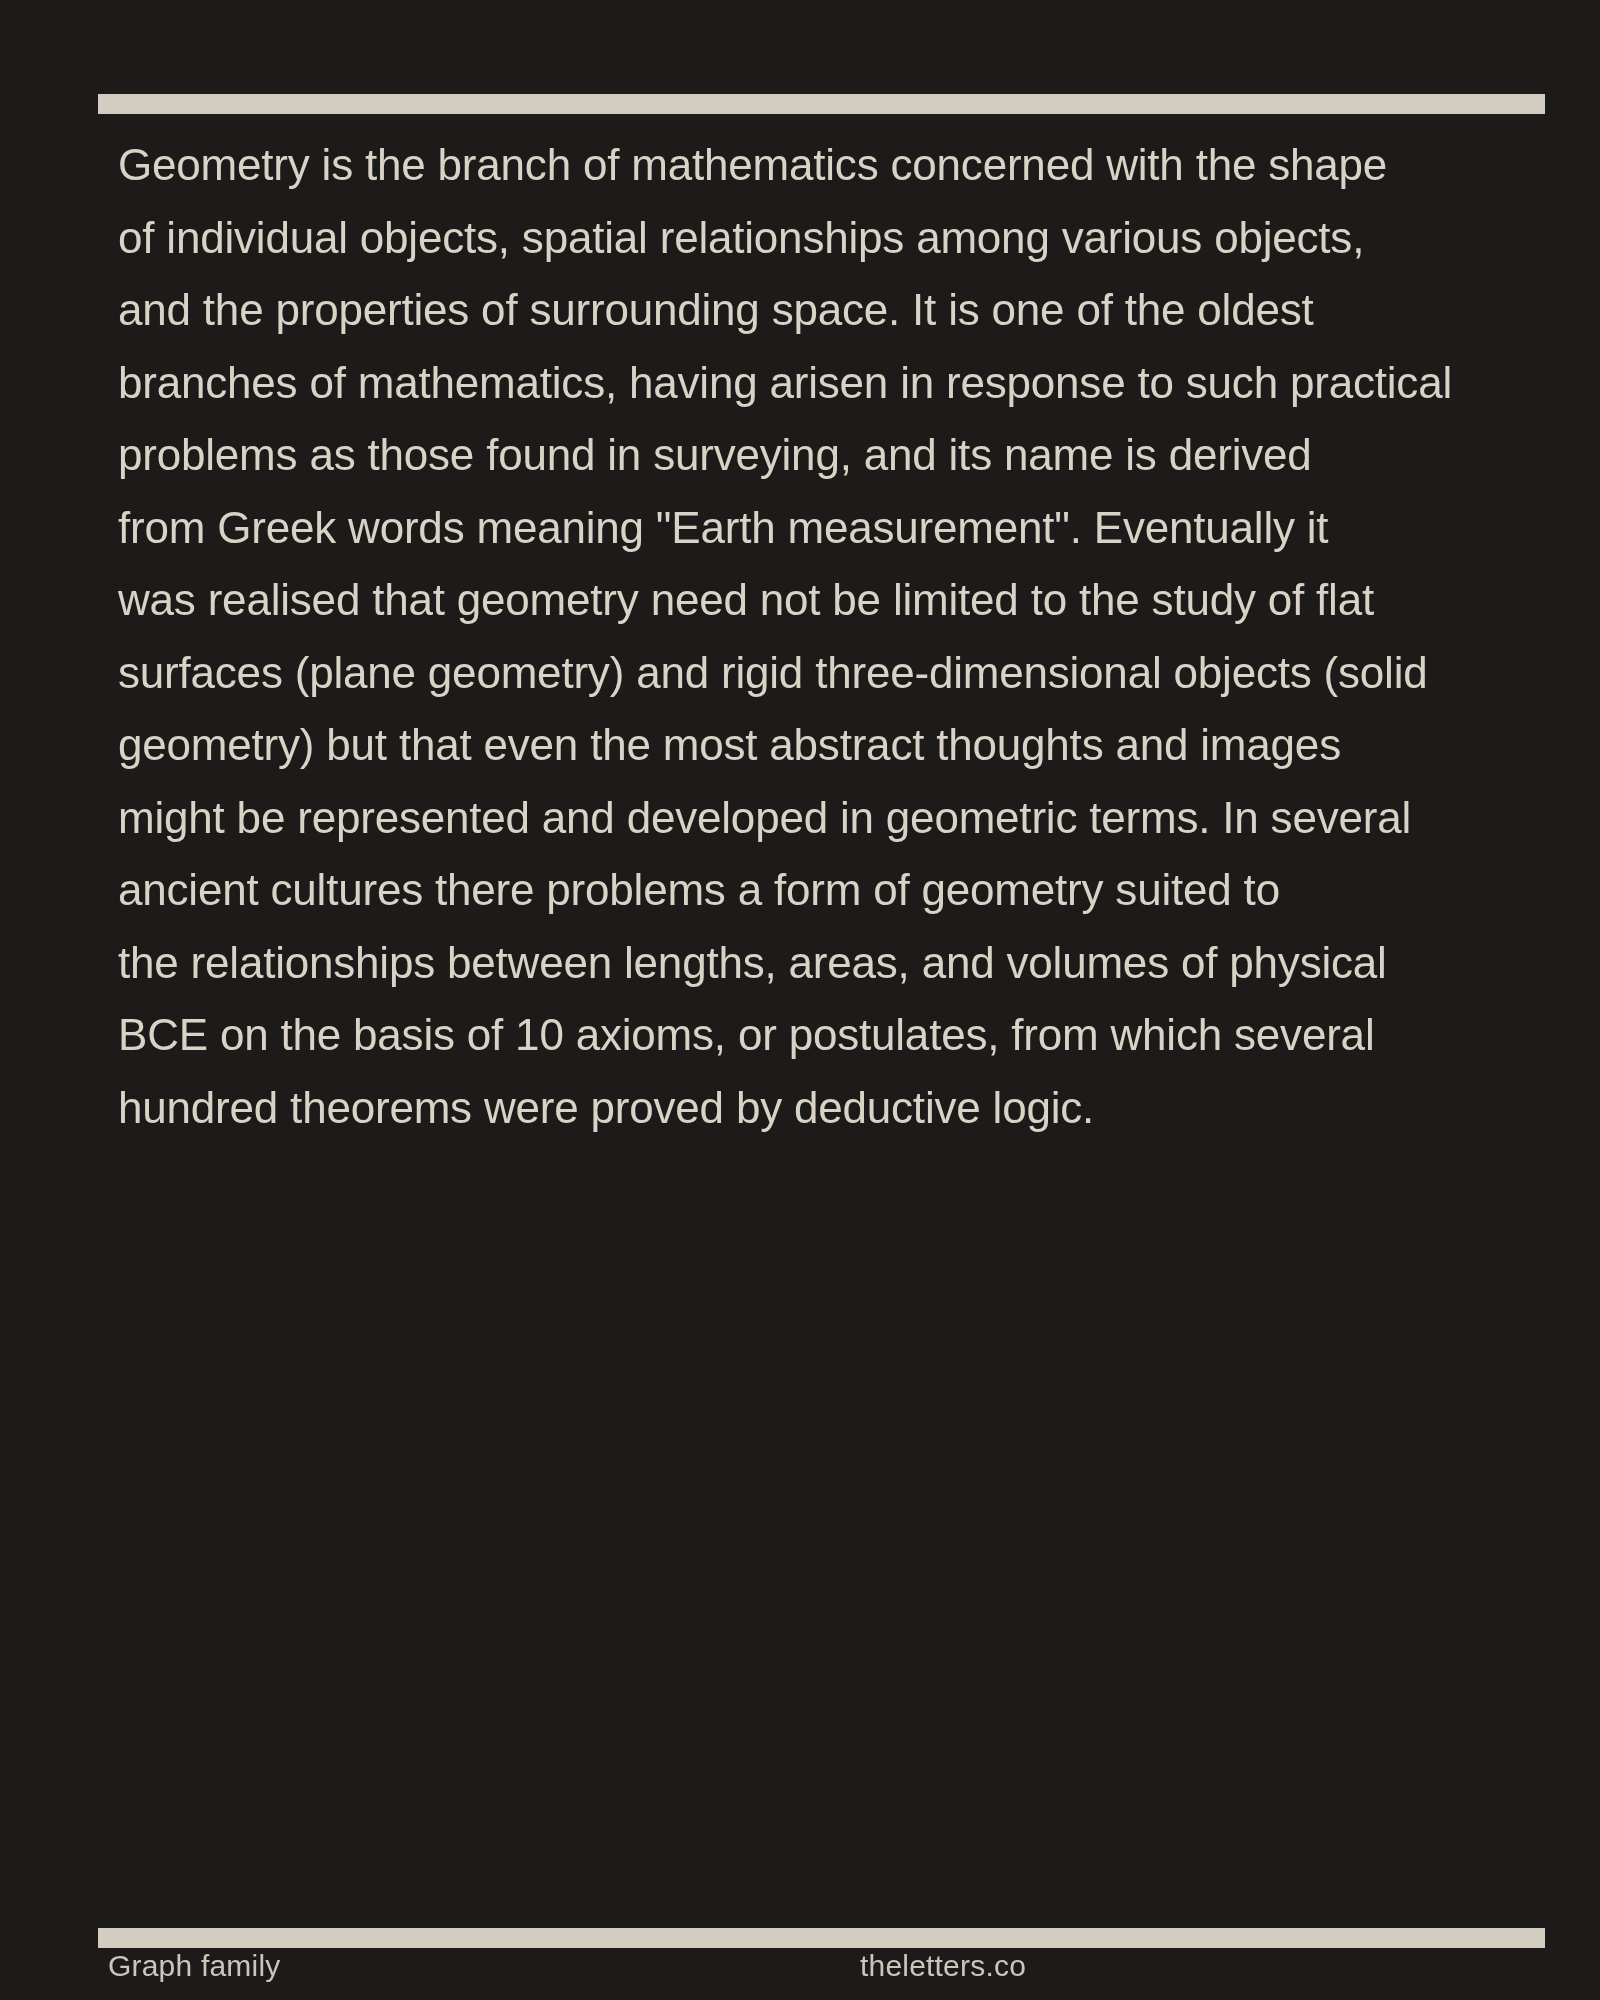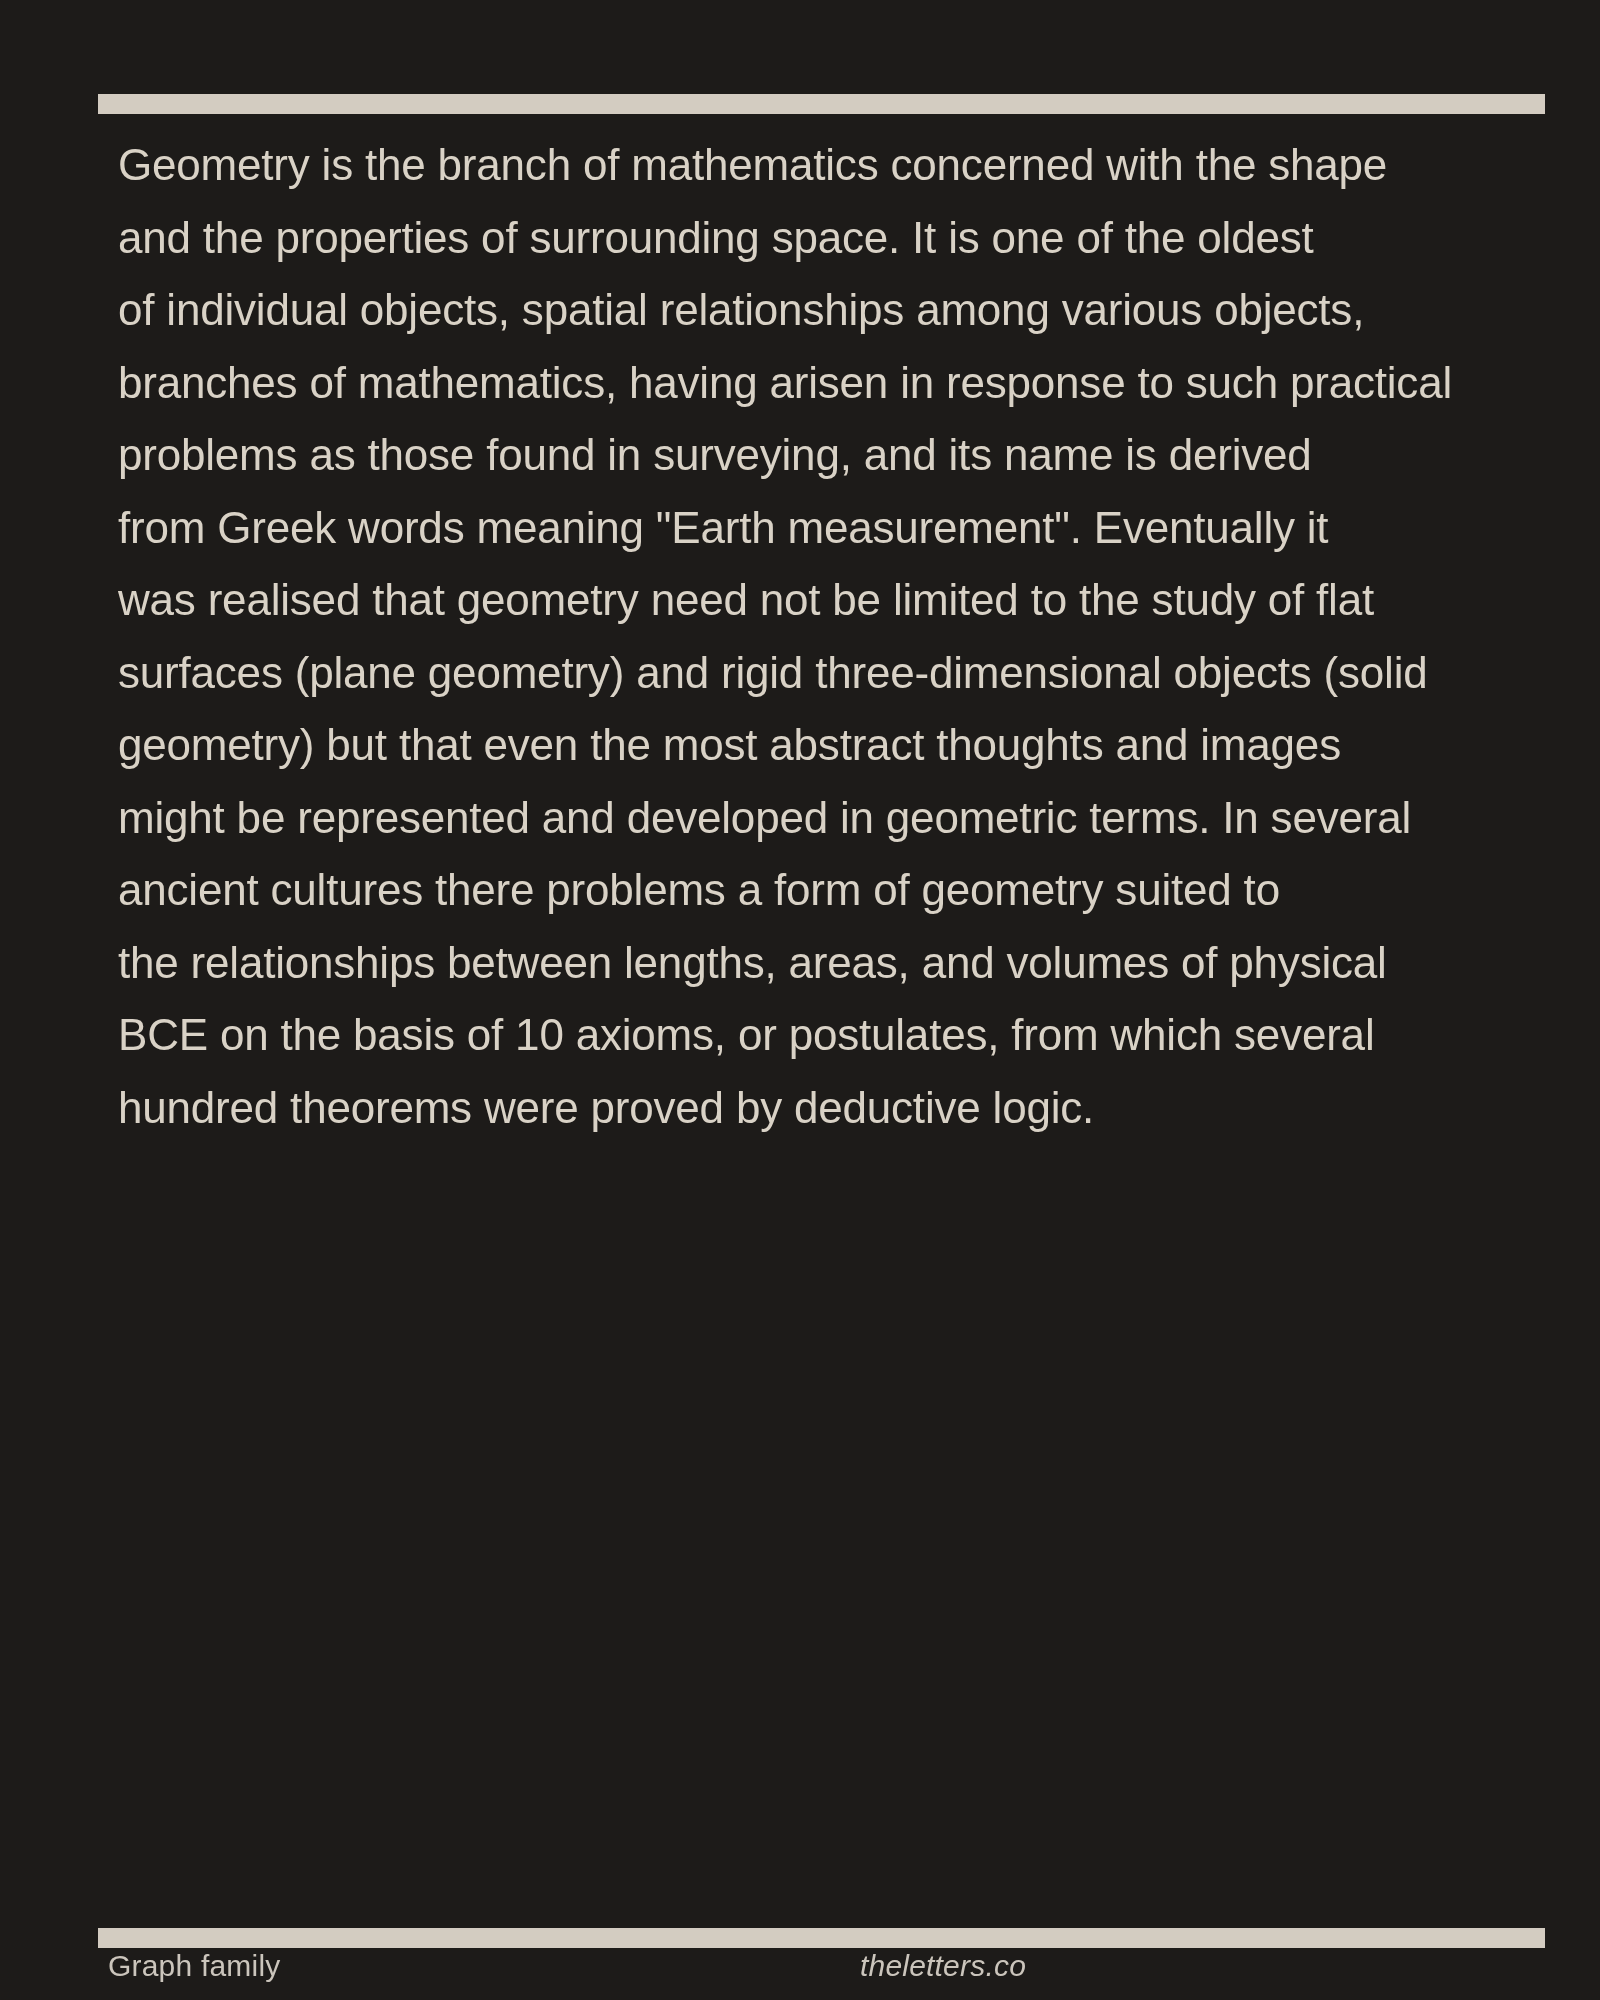--- a/index.html
+++ b/index.html
@@ -51,33 +51,33 @@
     top: 1918px;
     color: var(--footer-text);
     font-size: 30px;
     line-height: 36px;
     letter-spacing: 0.2px;
     white-space: nowrap;
     font-family: "Liberation Sans", sans-serif;
   }
   .footer-label.left { left: 78px; }
   .footer-label.right { left: 830px; }
-  .footer-label.right { text-decoration: none; font-style: italic; }
+  .footer-label.right { text-decoration: none; }
 </style>
 </head>
 <body>
 
 <div class="page">
 
   <div class="rule top"></div>
 
   <div class="specimen">
     <div class="line">Geometry is the branch of mathematics concerned with the shape</div>
+    <div class="line">of individual objects, spatial relationships among various objects,</div>
     <div class="line">and the properties of surrounding space. It is one of the oldest</div>
-    <div class="line">of individual objects, spatial relationships among various objects,</div>
     <div class="line">branches of mathematics, having arisen in response to such practical</div>
     <div class="line">problems as those found in surveying, and its name is derived</div>
     <div class="line">from Greek words meaning "Earth measurement". Eventually it</div>
     <div class="line">was realised that geometry need not be limited to the study of flat</div>
     <div class="line">surfaces (plane geometry) and rigid three-dimensional objects (solid</div>
     <div class="line">geometry) but that even the most abstract thoughts and images</div>
     <div class="line">might be represented and developed in geometric terms. In several</div>
     <div class="line">ancient cultures there problems a form of geometry suited to</div>
     <div class="line">the relationships between lengths, areas, and volumes of physical</div>
     <div class="line">BCE on the basis of 10 axioms, or postulates, from which several</div>

